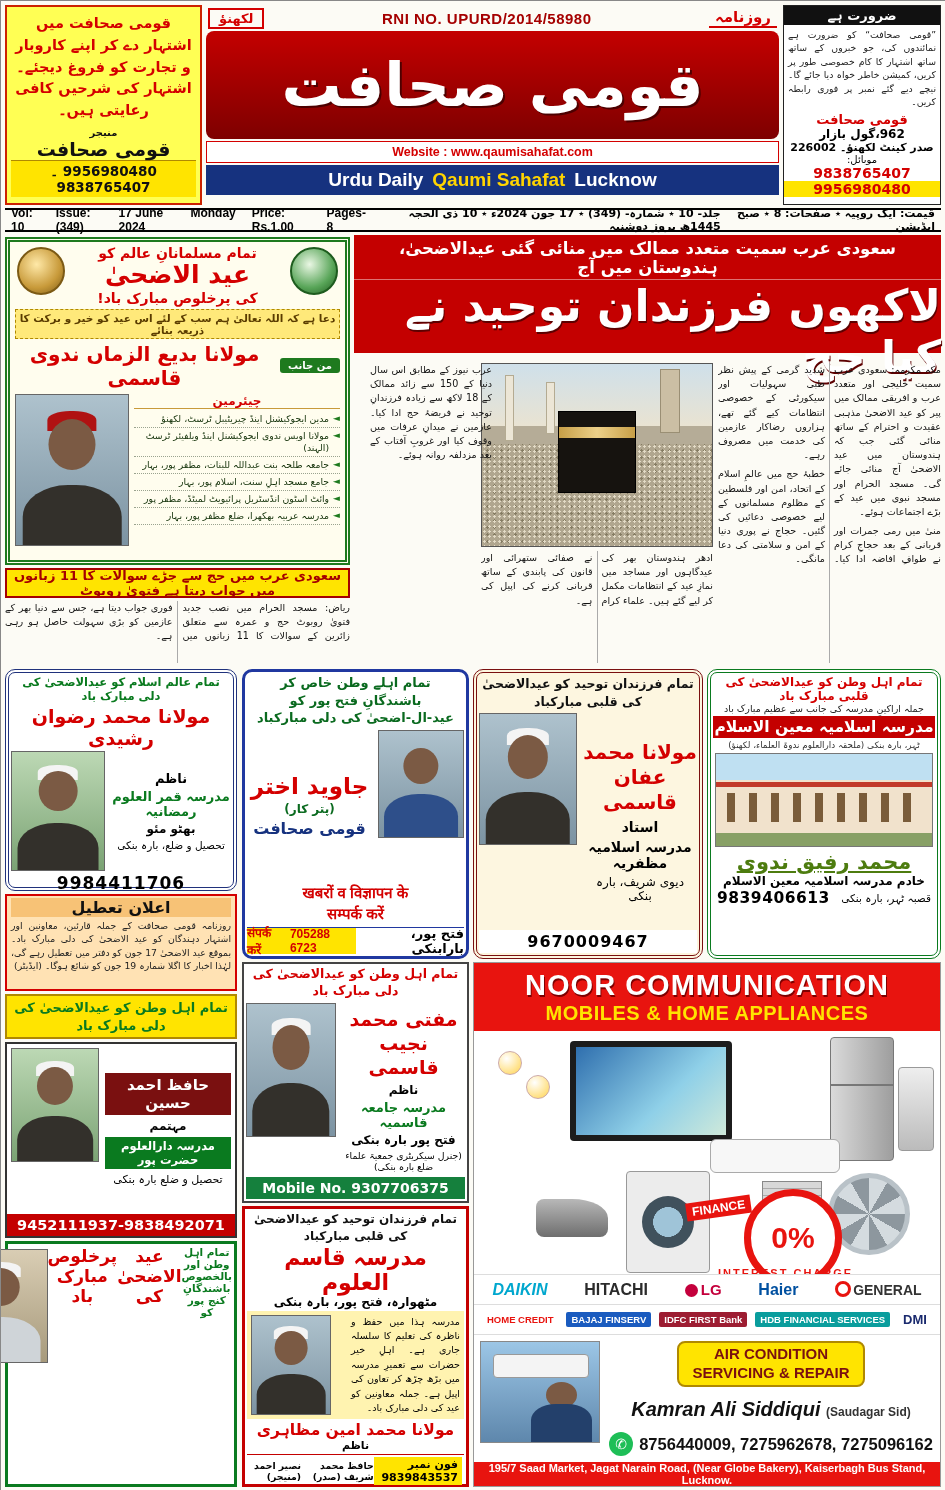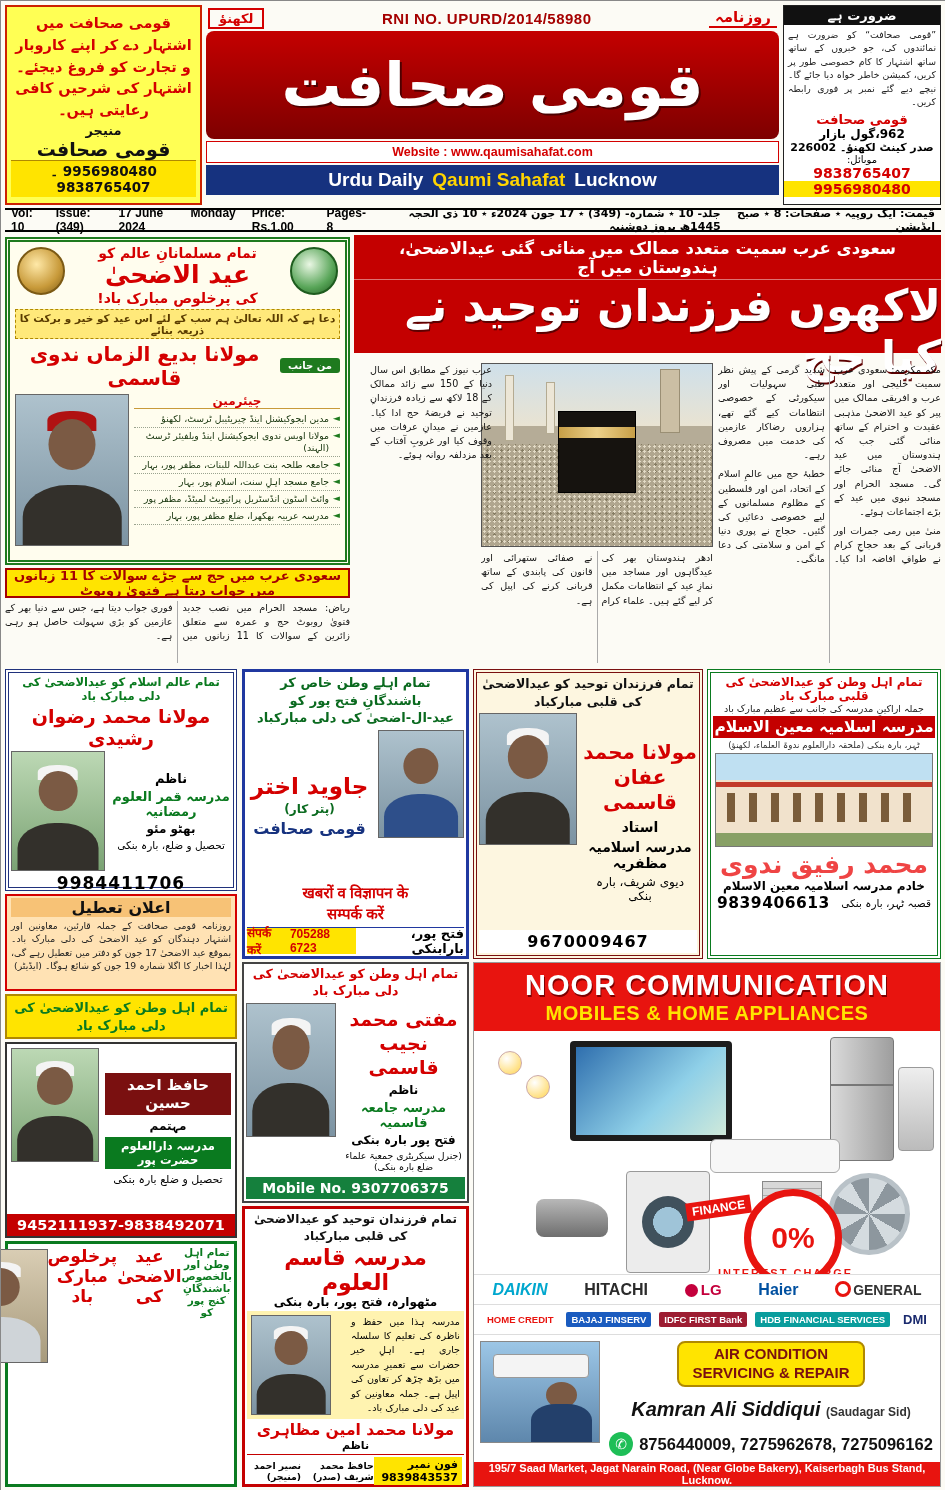--- a/index.html
+++ b/index.html
@@ -5,21 +5,21 @@
   html,body{margin:0;padding:0;background:#8a8a8a;}
   .page{position:relative;width:945px;height:1490px;margin:0 auto;background:#fcfbf5;
         font-family:"Liberation Sans",sans-serif;overflow:hidden;border:1px solid #888;}
   .abs{position:absolute;box-sizing:border-box;}
   .ur{direction:rtl;font-family:"DejaVu Sans",sans-serif;} .jst{text-align:justify;}
 
   
   #mh-left{left:4px;top:4px;width:197px;height:200px;background:#ffff54;border:2px solid #cc2200;
            padding:6px 4px;display:flex;flex-direction:column;justify-content:space-between;}
   #mh-left .l{color:#d40000;font-weight:bold;font-size:14.5px;line-height:1.5;text-align:center;}
-  #mh-left .mgr{color:#111;font-weight:bold;font-size:13px;text-align:center;}
+  #mh-left .mgr{color:#111;font-weight:bold;font-size:10px;text-align:center;}
   #mh-left .org{color:#111;font-weight:bold;font-size:19px;text-align:center;}
   #mh-left .ph{background:#ffe400;border-top:1px solid #b08900;color:#111;font-weight:bold;
                font-size:13.5px;text-align:center;padding:2px 0;}
   #mh-center{left:205px;top:4px;width:573px;height:200px;display:flex;flex-direction:column;}
   #mh-center .toprow{display:flex;align-items:center;justify-content:space-between;height:26px;padding:0 2px;}
   .citybox{border:2px solid #d40000;color:#d40000;font-weight:bold;font-size:13px;padding:1px 9px;}
   .rni{color:#a50000;font-weight:bold;font-size:15px;letter-spacing:.5px;}
   .rozana{color:#d40000;font-weight:bold;font-size:15px;border-bottom:2px solid #d40000;padding:0 6px;}
   .mast{height:108px;background:linear-gradient(180deg,#c40000,#7e0000);border-radius:8px;
         display:flex;align-items:center;justify-content:center;color:#fff;font-weight:bold;
@@ -108,21 +108,21 @@
   #colA{left:369px;top:362px;width:122px;height:300px;overflow:hidden;}
   #colB{left:717px;top:362px;width:223px;height:300px;column-count:2;column-gap:9px;column-rule:1px solid #aaa;overflow:hidden;}
   #colC{left:480px;top:550px;width:232px;height:112px;column-count:2;column-gap:9px;column-rule:1px solid #aaa;overflow:hidden;}
 
   
   #robot-strip{left:4px;top:567px;width:345px;height:30px;background:#ffe400;border:2px solid #a50000;
                color:#a50000;font-weight:bold;font-size:13px;display:flex;align-items:center;justify-content:center;text-align:center;}
   #robot-body{left:4px;top:600px;width:345px;height:62px;column-count:2;column-gap:10px;column-rule:1px solid #aaa;overflow:hidden;}
 
   
-  .adbox{background:#fff;display:flex;flex-direction:column;}
+  .adbox{background:#fff;display:flex;flex-direction:column;border-radius:10px;}
   #ad-rizwan{left:4px;top:668px;width:232px;height:222px;border:4px double #20327c;padding:2px;}
   #ad-rizwan .h{color:#0a7a1f;font-weight:bold;font-size:11.5px;text-align:center;}
   #ad-rizwan .nm{color:#d40000;font-weight:bold;font-size:19px;text-align:center;margin:2px 0;}
   #ad-rizwan .row{display:flex;direction:rtl;gap:6px;flex:1;}
   #ad-rizwan .txt{flex:1;text-align:center;display:flex;flex-direction:column;justify-content:center;gap:3px;}
   #ad-rizwan .role{font-weight:bold;font-size:13px;}
   #ad-rizwan .inst{color:#0a7a1f;font-weight:bold;font-size:13px;}
   #ad-rizwan .l1{font-size:12px;font-weight:bold;} #ad-rizwan .l2{font-size:10.5px;}
   #ad-rizwan .ph{font-weight:bold;font-size:17px;text-align:center;letter-spacing:1px;padding:2px 0;}
 
@@ -152,21 +152,21 @@
   #ad-affan .inst{font-weight:bold;font-size:14px;}
   #ad-affan .loc{font-size:12px;}
   #ad-affan .ph{font-weight:bold;font-size:16px;text-align:center;background:#fff;padding:2px 0;letter-spacing:1px;}
 
   #ad-moin{left:706px;top:668px;width:234px;height:290px;border:4px double #0a7a1f;padding:2px;}
   #ad-moin .h{color:#d40000;font-weight:bold;font-size:12px;text-align:center;}
   #ad-moin .sh{font-size:9.5px;text-align:center;color:#222;}
   #ad-moin .banner{background:#c40000;color:#fff;font-weight:bold;font-size:15.5px;text-align:center;padding:2px 0;margin:2px 0;}
   #ad-moin .bsub{font-size:8.8px;text-align:center;color:#333;}
   #ad-moin .bphoto{height:92px;margin:3px 2px;}
-  #ad-moin .nm{color:#ef4444;font-weight:bold;font-size:25px;text-align:center;}
+  #ad-moin .nm{color:#4d7c0f;font-weight:bold;font-size:21px;text-align:center;text-decoration:underline;}
   #ad-moin .role{font-weight:bold;font-size:12px;text-align:center;}
   #ad-moin .foot{display:flex;direction:rtl;align-items:center;justify-content:space-between;padding:1px 4px;}
   #ad-moin .loc{font-size:10.5px;} #ad-moin .ph{font-weight:bold;font-size:15.5px;letter-spacing:.5px;}
   .bphoto{position:relative;overflow:hidden;border:1px solid #777;
           background:linear-gradient(180deg,#bfe0f2 0 28%,#f1e2cc 28% 86%,#88a066 86% 100%);}
   .bphoto .stripe{position:absolute;left:0;right:0;top:30%;height:6%;background:#c23a2a;}
   .bphoto .win{position:absolute;left:5%;right:5%;top:42%;height:32%;
                background:repeating-linear-gradient(90deg,#7a5c3a 0 8px,transparent 8px 22px);}
 
   

